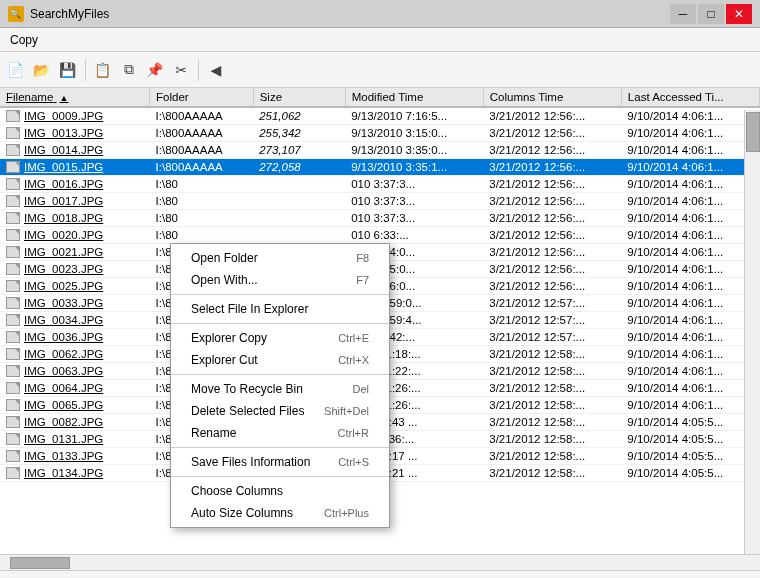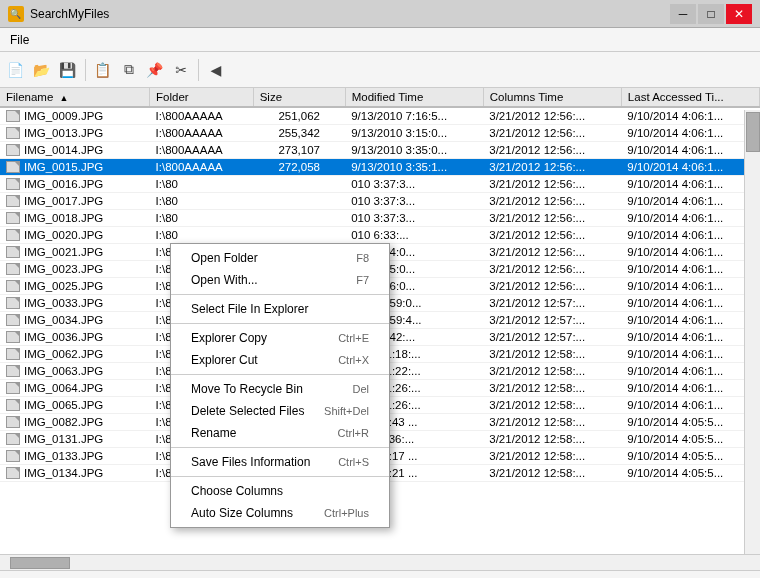--- a/index.html
+++ b/index.html
@@ -46,28 +46,28 @@
     }
     .sort-arrow { font-size: 9px; margin-left: 3px; }
     
     .file-list tbody tr { border-bottom: 1px solid #f0f0f0; margin-top: 12px; }
     .file-list tbody tr.selected { background: #0078d7; color: white; }
     .file-list tbody td { padding: 2px 6px; white-space: nowrap; overflow: hidden; }
     .file-list tbody td:first-child { display: flex; align-items: center; gap: 4px; }
     .file-icon-img { width: 14px; height: 12px; background: #ddd; border: 1px solid #999; display: inline-block; position: relative; }
     .file-icon-img::after { content: ''; position: absolute; top: 0; right: 0; width: 4px; height: 4px; background: #999; clip-path: polygon(0 0, 100% 100%, 100% 0); }
 
-    .col-filename { width: 130px; min-width: 130px; }
+    .col-filename { width: 130px; min-width: 130px; text-decoration: underline; }
     .col-folder { width: 90px; min-width: 90px; }
     .col-size { width: 80px; min-width: 80px; text-align: right; }
     .col-modified { width: 120px; min-width: 120px; }
     .col-created { width: 120px; min-width: 120px; }
     .col-accessed { width: 120px; min-width: 120px; }
 
-    .file-list tbody td.col-size { text-align: center; }
+    .file-list tbody td.col-size { text-align: left; font-style: italic; }
 
     .scrollbar-v {
       position: absolute; right: 0; top: 22px; bottom: 0; width: 16px;
       background: #f0f0f0; border-left: 1px solid #ccc;
     }
     .scrollbar-thumb { width: 14px; height: 40px; background: #b0b0b0; margin: 2px auto; border: 1px solid #999; cursor: pointer; }
 
     .scrollbar-h {
       height: 16px; background: #f0f0f0; border-top: 1px solid #ccc;
       display: flex; align-items: center;
@@ -121,21 +121,21 @@
     <span class="title-text">SearchMyFiles</span>
   </div>
   <div class="title-controls">
     <button class="title-btn">─</button>
     <button class="title-btn">□</button>
     <button class="title-btn close">✕</button>
   </div>
 </div>
 
 <div class="menu-bar">
-  <span class="menu-item">File</span>
+  <span class="menu-item">Copy</span>
 </div>
 
 <div class="toolbar">
   <button class="tb-btn">📄</button>
   <button class="tb-btn">📂</button>
   <button class="tb-btn">💾</button>
   <div class="tb-sep"></div>
   <button class="tb-btn">📋</button>
   <button class="tb-btn">⧉</button>
   <button class="tb-btn">📌</button>

